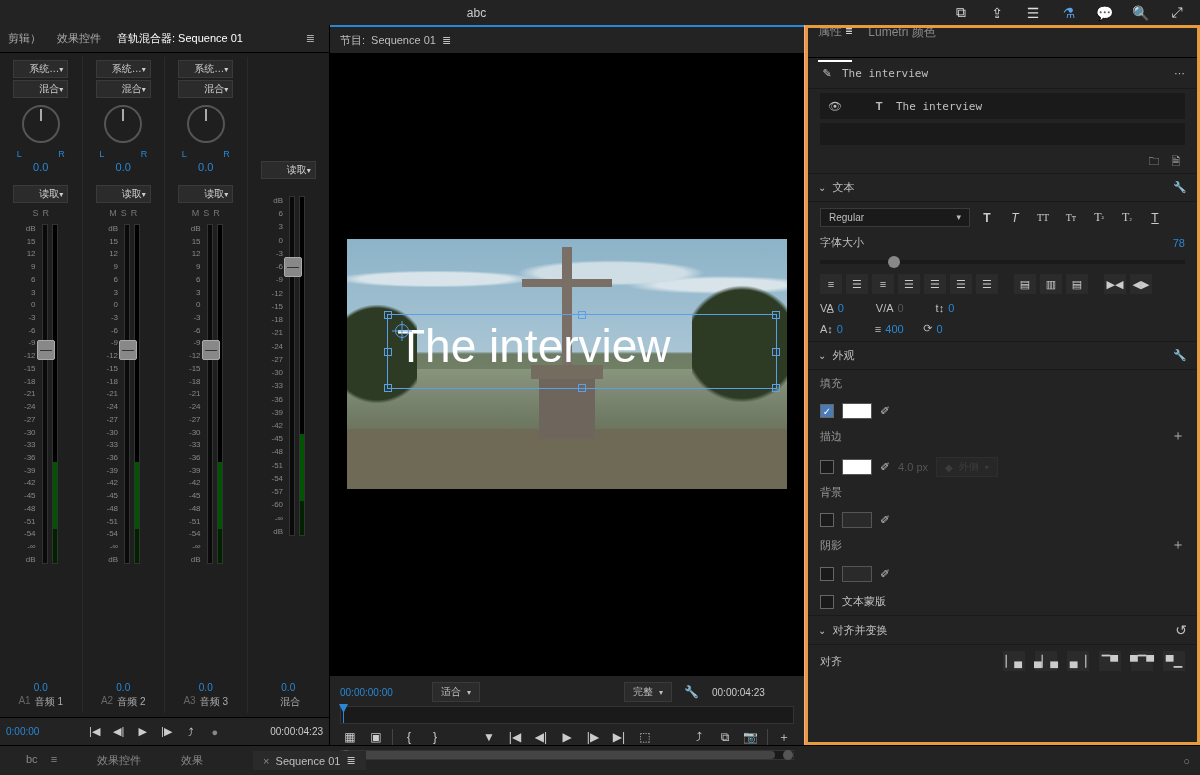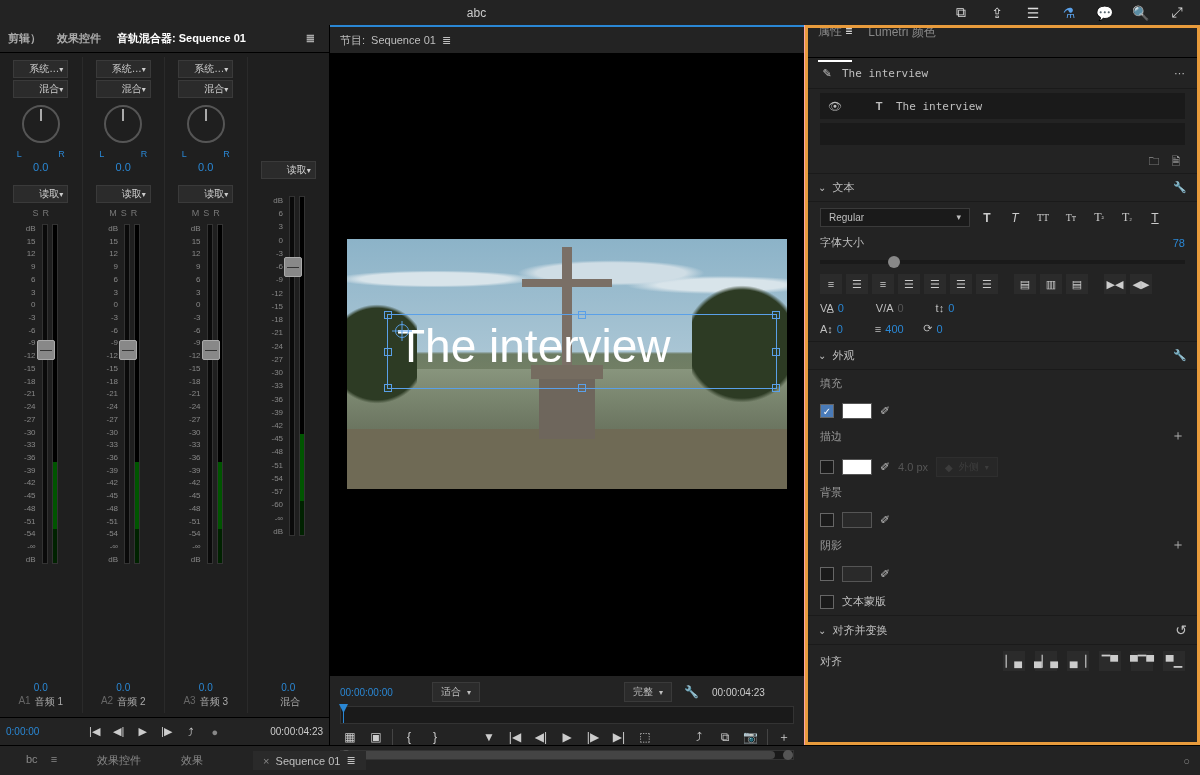--- a/index.html
+++ b/index.html
@@ -4,21 +4,21 @@
 <style>
   * { box-sizing: border-box; margin: 0; padding: 0; font-family: "Segoe UI", Tahoma, sans-serif; }
   body { background: #1a1a1a; color: #bfbfbf; font-size: 11px; width: 1200px; height: 775px; overflow: hidden; }
   .topbar { height: 25px; background: #232323; display: flex; align-items: center; }
   .topbar .title { flex: 1; text-align: center; color: #ccc; font-size: 12px; }
   .top-icons { display: flex; gap: 20px; padding-right: 15px; }
   .top-icons span { width: 16px; height: 16px; display: flex; align-items: center; justify-content: center; cursor: pointer; color: #ddd; font-size: 14px; }
   .main { display: flex; height: 720px; }
   
   .left { width: 330px; background: #1f1f1f; border-right: 1px solid #000; display: flex; flex-direction: column; }
-  .left-tabs { display: flex; height: 28px; align-items: center; border-bottom: 1px solid #000; background: #232323; font-size: 11px; font-weight: bold; }
+  .left-tabs { display: flex; height: 28px; align-items: center; border-bottom: 1px solid #000; background: #232323; font-size: 11px; }
   .left-tabs span { padding: 0 8px; color: #aaa; cursor: pointer; }
   .left-tabs span.active { color: #fff; }
   .left-tabs .menu-icon { margin-left: auto; margin-right: 6px; }
   .mixer { flex: 1; display: flex; padding: 4px 0; overflow: hidden; }
   .channel { flex: 1; border-right: 1px solid #2a2a2a; display: flex; flex-direction: column; align-items: center; padding: 2px 0; min-width: 0;}
   .channel:last-child { border-right:none; }
   .sel { background: #2b2b2b; border: 1px solid #3a3a3a; color: #ccc; font-size: 10px; padding: 1px 4px; margin: 1px 2px; width: 55px; display: flex; justify-content: flex-end; align-items: center; }
   .sel::after { content: "▾"; font-size: 8px; }
   .knob { width: 38px; height: 38px; border: 2px solid #555; border-radius: 50%; margin: 6px 0; position: relative; }
   .knob::after { content:""; position:absolute; top:2px; left:50%; width:2px; height:12px; background:#aaa; transform:translateX(-50%);}

